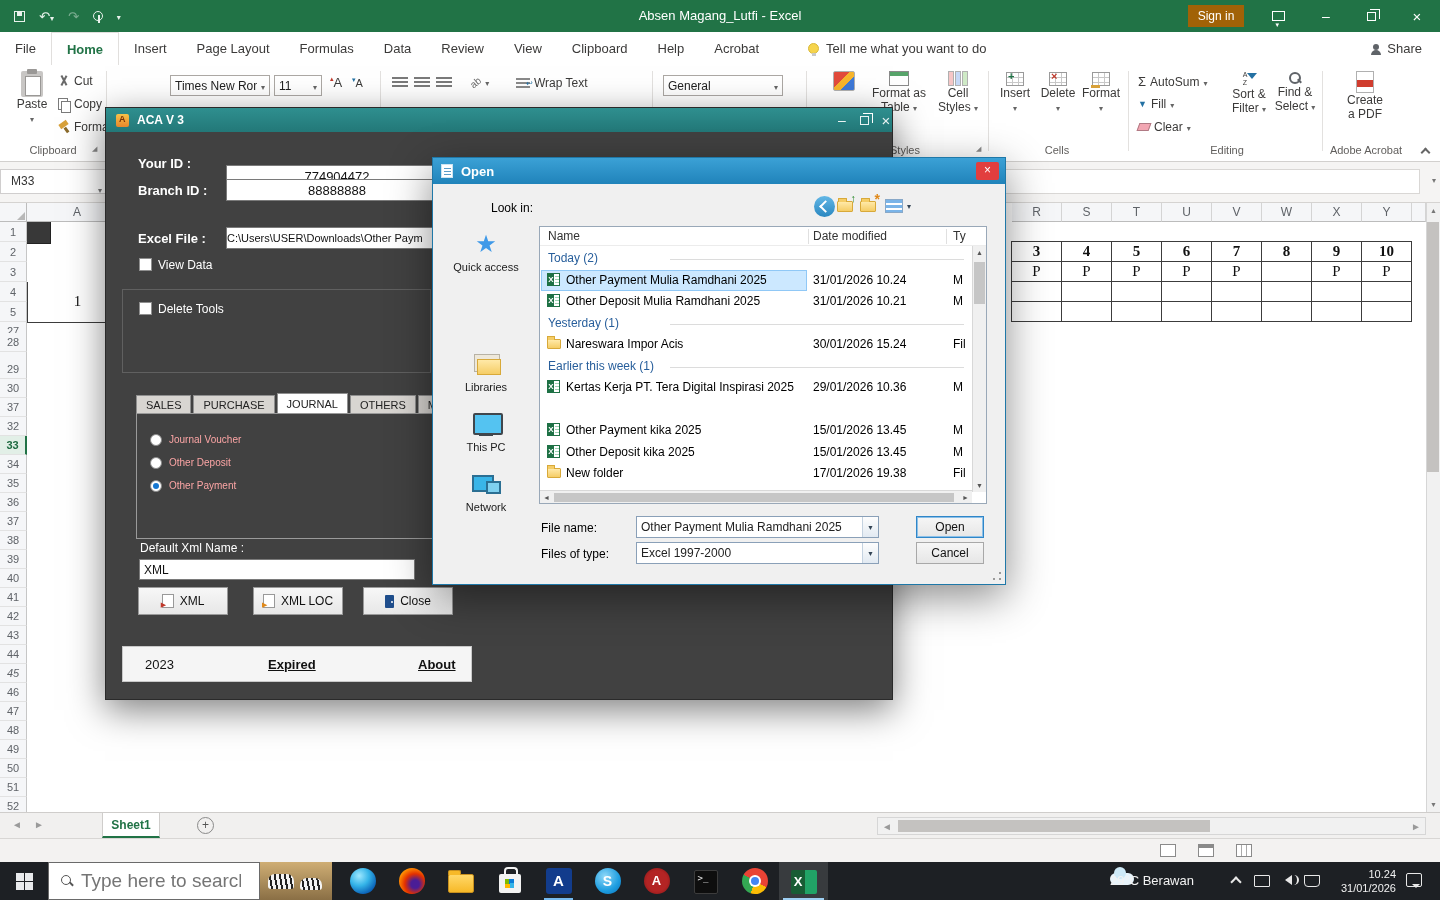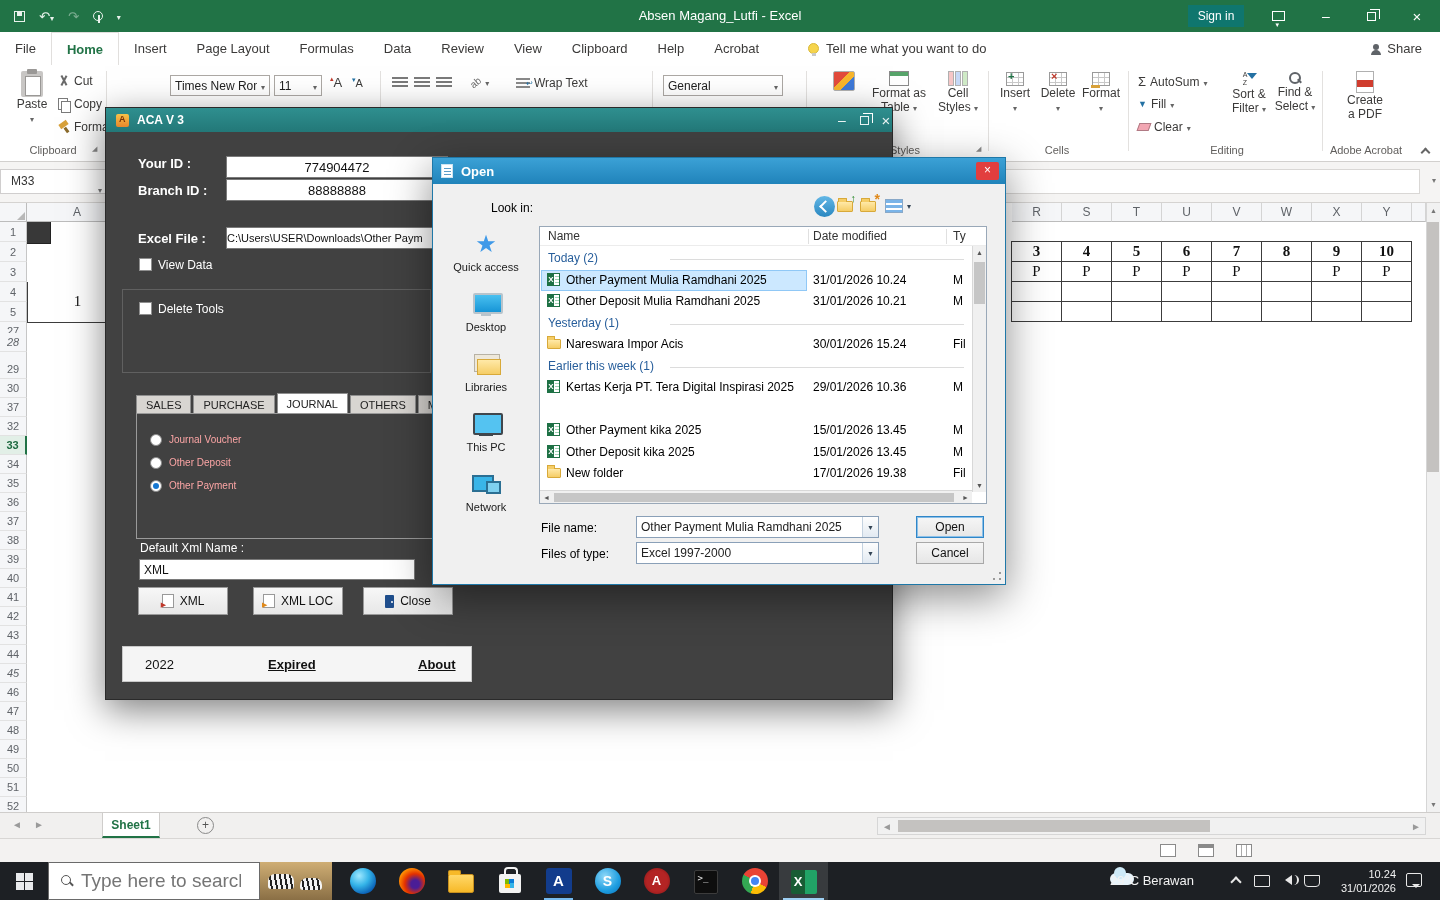--- a/index.html
+++ b/index.html
@@ -11,21 +11,21 @@
 #titlebar{left:0;top:0;width:1440px;height:32px;background:#217346;color:#fff}
 #qat{position:absolute;left:14px;top:0;height:32px;display:flex;align-items:center;gap:14px;color:#e9f2ec}
 .ico-save{width:11px;height:11px;border:1px solid #e9f2ec;position:relative;display:inline-block}
 .ico-save::after{content:"";position:absolute;left:2px;top:0;width:5px;height:4px;background:#e9f2ec}
 .gundo::after{content:"↶";font-size:13px}
 .gredo::after{content:"↷";font-size:13px;opacity:.45}
 .ico-touch{width:10px;height:10px;border:1px solid #e9f2ec;border-radius:50%;position:relative;display:inline-block}
 .ico-touch::after{content:"";position:absolute;left:4px;top:3px;width:2px;height:8px;background:#e9f2ec}
 .gcar::after{content:"▾";font-size:8px}
 #xl-title{position:absolute;left:300px;right:300px;top:0;height:32px;text-align:center;line-height:32px;font-size:13px}
-#signin{position:absolute;left:1188px;top:5px;width:56px;height:22px;line-height:22px;text-align:center;background:#0f766e;font-size:12px}
+#signin{position:absolute;left:1188px;top:5px;width:56px;height:22px;line-height:22px;text-align:center;background:#a16207;font-size:12px}
 .wctl{position:absolute;top:0;width:44px;height:32px;display:flex;align-items:center;justify-content:center;font-size:13px}
 .gx::after{content:"×";font-size:15px}
 .gmin::after{content:"–";font-size:14px}
 .ico-restore{width:9px;height:9px;border:1px solid #fff;position:relative}
 .ico-restore::before{content:"";position:absolute;left:2px;top:-4px;width:9px;height:9px;border:1px solid #fff;border-bottom:none;border-left:none}
 .ico-ribopt{width:13px;height:10px;border:1px solid #fff;position:relative}
 .ico-ribopt::after{content:"▾";position:absolute;font-size:7px;left:3px;top:9px}
 
 
 #tabrow{left:0;top:32px;width:1440px;height:33px;background:#fff;display:flex;align-items:stretch}
@@ -478,21 +478,21 @@
       <div class="ch" style="left: 1262px; top: 0px; width: 50px;">W</div>
       <div class="ch" style="left: 1312px; top: 0px; width: 50px;">X</div>
       <div class="ch" style="left: 1362px; top: 0px; width: 50px;">Y</div>
       <div class="ch" style="left: 1412px; top: 0px; width: 14px;"></div>
       <div class="rh" style="top: 19px; height: 20px; line-height: 20px;">1</div>
       <div class="rh" style="top: 39px; height: 20px; line-height: 20px;">2</div>
       <div class="rh" style="top: 59px; height: 20px; line-height: 20px;">3</div>
       <div class="rh" style="top: 79px; height: 20px; line-height: 20px;">4</div>
       <div class="rh" style="top: 99px; height: 20px; line-height: 20px;">5</div>
       <div class="rh" style="top: 119px; height: 19px; line-height: 19px;">27</div>
-      <div class="rh" style="top: 130px; height: 19px; line-height: 19px; font-style: italic;">28</div>
+      <div class="rh" style="top: 130px; height: 19px; line-height: 19px;">28</div>
       <div class="rh" style="top: 157px; height: 19px; line-height: 19px;">29</div>
       <div class="rh" style="top: 176px; height: 19px; line-height: 19px;">30</div>
       <div class="rh" style="top: 195px; height: 19px; line-height: 19px;">37</div>
       <div class="rh" style="top: 214px; height: 19px; line-height: 19px;">32</div>
       <div class="rh rh-active" style="top: 233px; height: 19px; line-height: 19px;">33</div>
       <div class="rh" style="top: 252px; height: 19px; line-height: 19px;">34</div>
       <div class="rh" style="top: 271px; height: 19px; line-height: 19px;">35</div>
       <div class="rh" style="top: 290px; height: 19px; line-height: 19px;">36</div>
       <div class="rh" style="top: 309px; height: 19px; line-height: 19px;">37</div>
       <div class="rh" style="top: 328px; height: 19px; line-height: 19px;">38</div>
@@ -581,21 +581,21 @@
     <span id="aca-appicon"></span>
     <span id="aca-title">ACA V 3</span>
   </div>
   <div class="aca-ctl gmin" style="left:725px"></div>
   <div class="aca-ctl" style="left:747px">
       <span class="ico-restore" style="border-color:#eaf4f4"></span>
     </div>
   <div class="aca-ctl gx" style="left:769px"></div>
 
   <div class="aca-label" style="left:32px;top:48px">Your ID :</div>
-  <div class="aca-input ctr" style="left:120px;top:48px;width:222px;height:22px">774904472</div>
+  <div class="aca-input ctr" style="left:120px;top:57px;width:222px;height:22px">774904472</div>
   <div class="aca-label" style="left:32px;top:75px">Branch ID :</div>
   <div class="aca-input ctr" style="left:120px;top:71px;width:222px;height:22px">88888888</div>
   <div class="aca-label" style="left:32px;top:123px">Excel File :</div>
   <div class="aca-input" style="left:120px;top:119px;width:222px;height:22px;padding-left:0;font-size:11px">C:\Users\USER\Downloads\Other Paym</div>
   <div class="cb" style="left:33px;top:150px"></div>
   <div class="cb-label" style="left:52px;top:150px">View Data</div>
   <div id="aca-groupbox"></div>
   <div class="cb" style="left:33px;top:194px"></div>
   <div class="cb-label" style="left:52px;top:194px">Delete Tools</div>
 
@@ -632,21 +632,21 @@
   <div class="aca-btn" style="left:147px;top:479px;width:90px">
       <span class="ico-doc org"></span>
       <span>XML LOC</span>
     </div>
   <div class="aca-btn" style="left:257px;top:479px;width:90px">
       <span class="ico-door"></span>
       <span>Close</span>
     </div>
 
   <div id="aca-footer">
-    <span class="foot-item" style="left:22px">2022</span>
+    <span class="foot-item" style="left:22px">2023</span>
     <span class="foot-item foot-link" style="left:145px">Expired</span>
     <span class="foot-item foot-link" style="left:295px">About</span>
   </div>
 </div>
 
 <div class="ab" id="dlg">
   <div id="dlg-titlebar">
     <span id="dlg-icon"></span>
     <span id="dlg-title">Open</span>
   </div>
@@ -659,24 +659,20 @@
     </div>
   <div class="di-new" style="left:427px;top:40px">
       <span class="mini-folder" style="display:block"></span>
     </div>
   <div class="di-views" style="left:452px;top:41px"></div>
 
   <div id="dlg-places">
       <div class="place" style="top: 0px;">
         <div class="pic pic-star"></div>
         <div class="plabel">Quick access</div>
-      </div>
-      <div class="place" style="top: 60px;">
-        <div class="pic pic-desktop"></div>
-        <div class="plabel">Desktop</div>
       </div>
       <div class="place" style="top: 120px;">
         <div class="pic pic-lib"></div>
         <div class="plabel">Libraries</div>
       </div>
       <div class="place" style="top: 180px;">
         <div class="pic pic-pc"></div>
         <div class="plabel">This PC</div>
       </div>
       <div class="place" style="top: 240px;">

